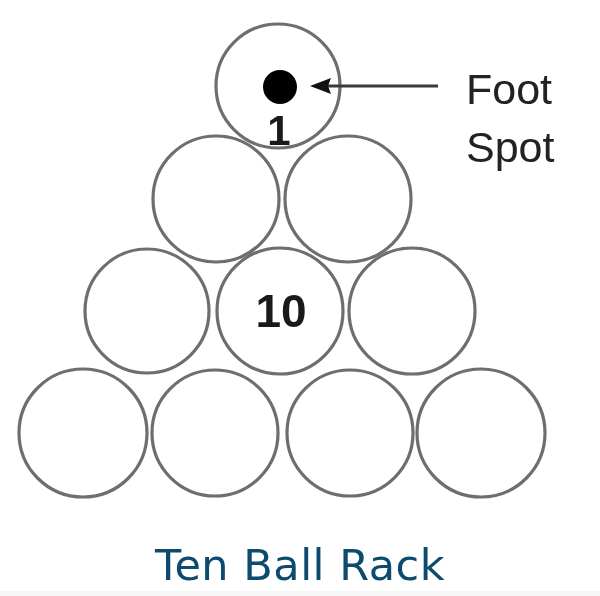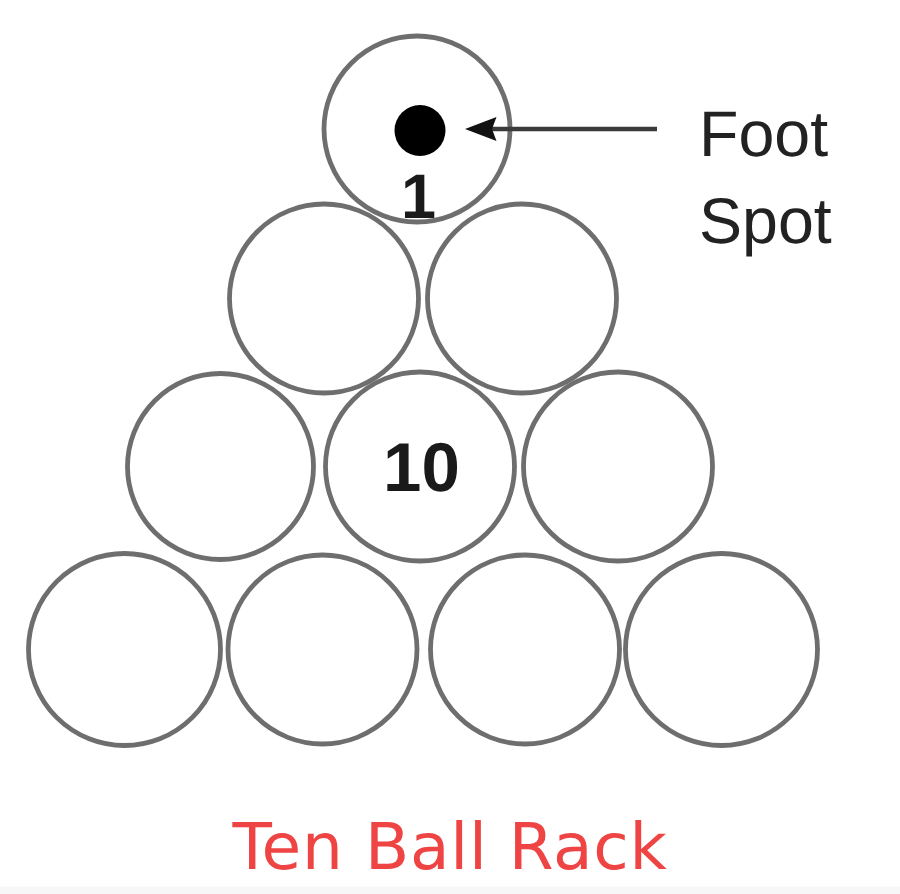--- a/index.html
+++ b/index.html
@@ -5,21 +5,21 @@
     html, body { margin: 0; padding: 0; background: #ffffff; }
     body { width: 600px; height: 596px; overflow: hidden; position: relative; }
     #stage { position: absolute; left: 0; top: 0; width: 600px; height: 596px; }
     .ball { fill: #ffffff; stroke: #6e6e6e; stroke-width: 3.2; }
     .ball-num { font-family: "Liberation Sans", sans-serif; font-weight: bold; fill: #1a1a1a; text-anchor: middle; }
     .spot { fill: #000000; }
     .arrow-line { stroke: #3a3a3a; stroke-width: 3; }
     .arrow-head { fill: #111111; }
     .label { font-family: "Liberation Sans", sans-serif; fill: #222222; font-size: 43px; }
     .caption { position: absolute; left: 0; top: 540px; width: 600px; text-align: center;
-               font-family: "DejaVu Sans", sans-serif; font-size: 43px; color: #ef4444; letter-spacing: 0.5px; }
+               font-family: "DejaVu Sans", sans-serif; font-size: 43px; color: #0c4a6e; letter-spacing: 0.5px; }
     .bottom-band { position: absolute; left: 0; top: 591px; width: 600px; height: 5px; background: #f7f7f7; }
   </style>
 </head>
 <body>
 
 <svg id="stage" viewBox="0 0 600 596" width="600" height="596" xmlns="http://www.w3.org/2000/svg">
   <g id="balls">
       <circle class="ball" cx="278" cy="86" r="62"></circle>
       <circle class="ball" cx="216" cy="199" r="63"></circle>
       <circle class="ball" cx="348" cy="199" r="63"></circle>

